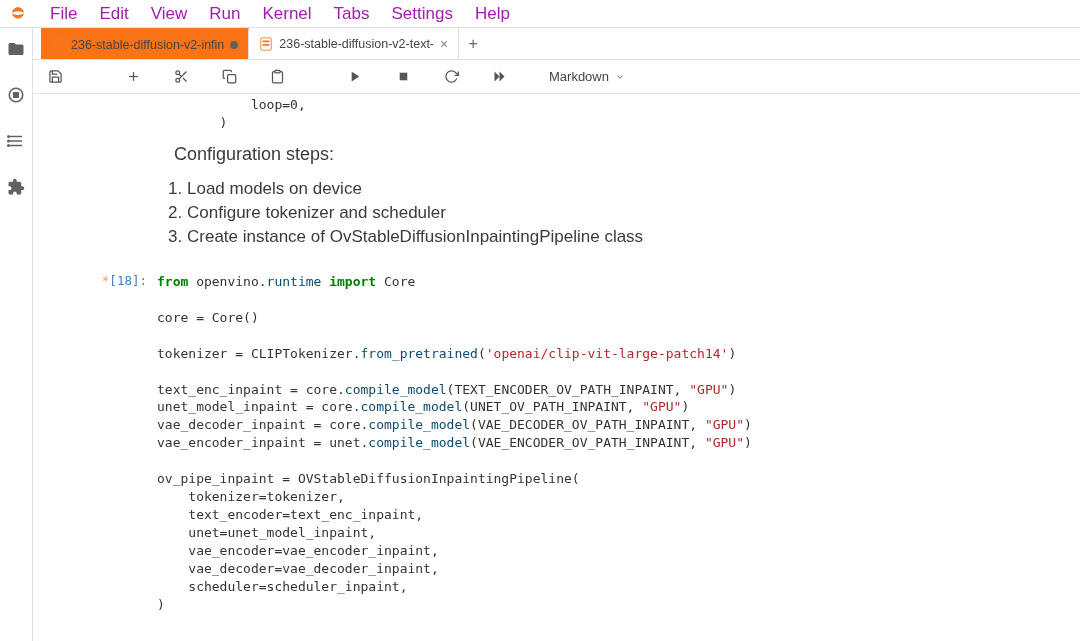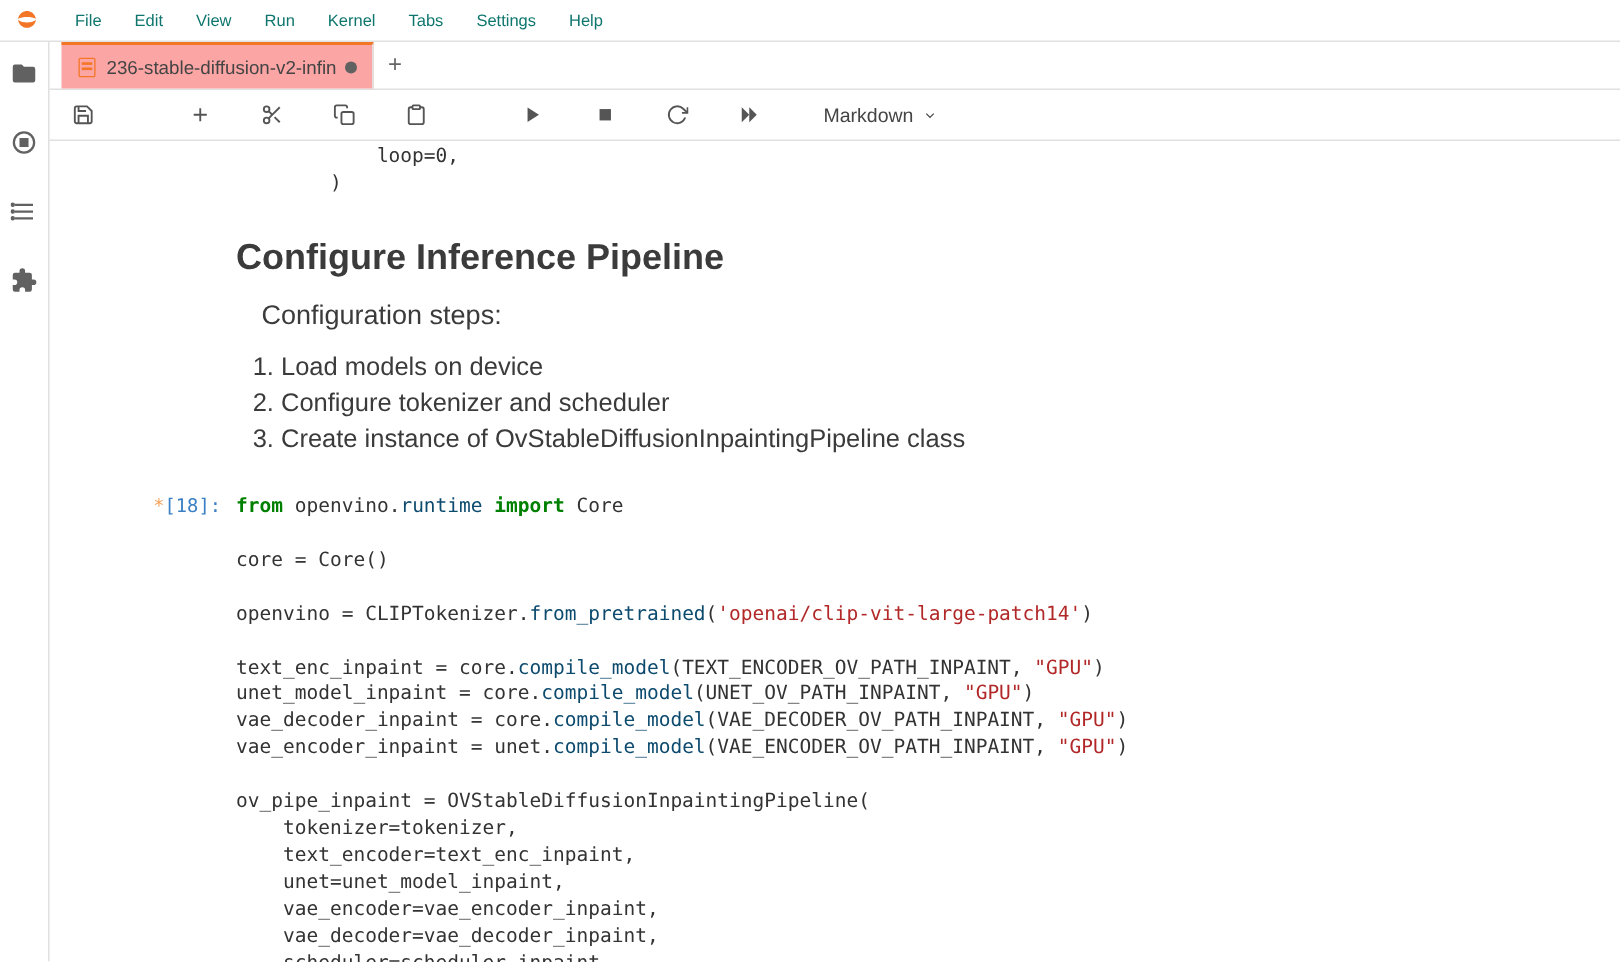--- a/index.html
+++ b/index.html
@@ -21,22 +21,22 @@
   gap: 2px;
 }
 .logo {
   width: 20px; height: 20px;
   margin-right: 10px;
   display:flex;align-items:center;justify-content:center;
 }
 .menu-item {
   padding: 4px 10px;
   cursor: pointer;
-  font-size: 11px;
-  color: #0f766e;
+  font-size: 17px;
+  color: #a21caf;
 }
 .main {
   display: flex;
   height: calc(100% - 28px);
 }
 .sidebar {
   width: 33px;
   border-right: 1px solid #e0e0e0;
   display: flex;
   flex-direction: column;
@@ -65,21 +65,21 @@
   display: flex;
   align-items: center;
   gap: 6px;
   padding: 0 10px;
   height: 100%;
   border-right: 1px solid #e0e0e0;
   font-size: 12.5px;
   color: #444;
   cursor: pointer;
 }
-.tab.active { background: #fca5a5; border-top: 2px solid #f37626; }
+.tab.active { background: #f97316; border-top: 2px solid #f37626; }
 .tab .nb-icon {
   width: 14px; height: 14px;
   color: #f37726;
 }
 .tab .dot {
   width: 8px; height: 8px; border-radius: 50%;
   background: #616161;
 }
 .tab .close { color: #808080; font-size: 14px; line-height:1; }
 .add-tab {
@@ -214,20 +214,31 @@
         <span class="nb-icon">
           <svg viewBox="0 0 16 16" fill="currentColor">
               <rect x="2" y="1" width="12" height="14" rx="1" stroke="currentColor" fill="none"></rect>
               <rect x="4" y="4" width="8" height="2"></rect>
               <rect x="4" y="8" width="8" height="2"></rect>
             </svg>
         </span>
         <span>236-stable-diffusion-v2-infin</span>
         <span class="dot"></span>
       </div>
+      <div class="tab">
+        <span class="nb-icon">
+          <svg viewBox="0 0 16 16" fill="currentColor">
+              <rect x="2" y="1" width="12" height="14" rx="1" stroke="currentColor" fill="none"></rect>
+              <rect x="4" y="4" width="8" height="2"></rect>
+              <rect x="4" y="8" width="8" height="2"></rect>
+            </svg>
+        </span>
+        <span>236-stable-diffusion-v2-text-</span>
+        <span class="close">×</span>
+      </div>
       <div class="add-tab">+</div>
     </div>
 
     <div class="toolbar">
       <div class="tool-btn">
           <svg width="15" height="15" viewBox="0 0 24 24" fill="none" stroke="currentColor" stroke-width="2">
             <path d="M19 21H5a2 2 0 0 1-2-2V5a2 2 0 0 1 2-2h11l5 5v11a2 2 0 0 1-2 2z"></path>
             <polyline points="17 21 17 13 7 13 7 21"></polyline>
             <polyline points="7 3 7 8 15 8"></polyline>
           </svg>
@@ -297,38 +308,37 @@
         <div class="prompt"></div>
         <div class="cell-body">
 <pre class="code"><span>            loop=0,</span><span class="k"></span>
 <span>        )</span></pre>
         </div>
       </div>
 
       <div class="cell">
         <div class="prompt"></div>
         <div class="cell-body md">
-          <h2>Configure Inference Pipeline</h2>
           <p>Configuration steps:</p>
           <ol>
             <li>Load models on device</li>
             <li>Configure tokenizer and scheduler</li>
             <li>Create instance of OvStableDiffusionInpaintingPipeline class</li>
           </ol>
         </div>
       </div>
 
       <div class="cell" style="margin-top:18px">
         <div class="prompt"><span class="star">*</span><span class="num">[18]:</span></div>
         <div class="cell-body">
 <pre class="code"><span class="k">from</span><span> openvino.</span><span class="fn">runtime</span><span> </span><span class="k">import</span><span> Core</span>
 
 <span>core = Core()</span>
 
-<span>openvino = CLIPTokenizer.</span><span class="fn">from_pretrained</span><span>(</span><span class="s">'openai/clip-vit-large-patch14'</span><span>)</span>
+<span>tokenizer = CLIPTokenizer.</span><span class="fn">from_pretrained</span><span>(</span><span class="s">'openai/clip-vit-large-patch14'</span><span>)</span>
 
 <span>text_enc_inpaint = core.</span><span class="fn">compile_model</span><span>(TEXT_ENCODER_OV_PATH_INPAINT, </span><span class="s">"GPU"</span><span>)</span>
 <span>unet_model_inpaint = core.</span><span class="fn">compile_model</span><span>(UNET_OV_PATH_INPAINT, </span><span class="s">"GPU"</span><span>)</span>
 <span>vae_decoder_inpaint = core.</span><span class="fn">compile_model</span><span>(VAE_DECODER_OV_PATH_INPAINT, </span><span class="s">"GPU"</span><span>)</span>
 <span>vae_encoder_inpaint = unet.</span><span class="fn">compile_model</span><span>(VAE_ENCODER_OV_PATH_INPAINT, </span><span class="s">"GPU"</span><span>)</span>
 
 <span>ov_pipe_inpaint = OVStableDiffusionInpaintingPipeline(</span>
 <span>    tokenizer=tokenizer,</span>
 <span>    text_encoder=text_enc_inpaint,</span>
 <span>    unet=unet_model_inpaint,</span>

